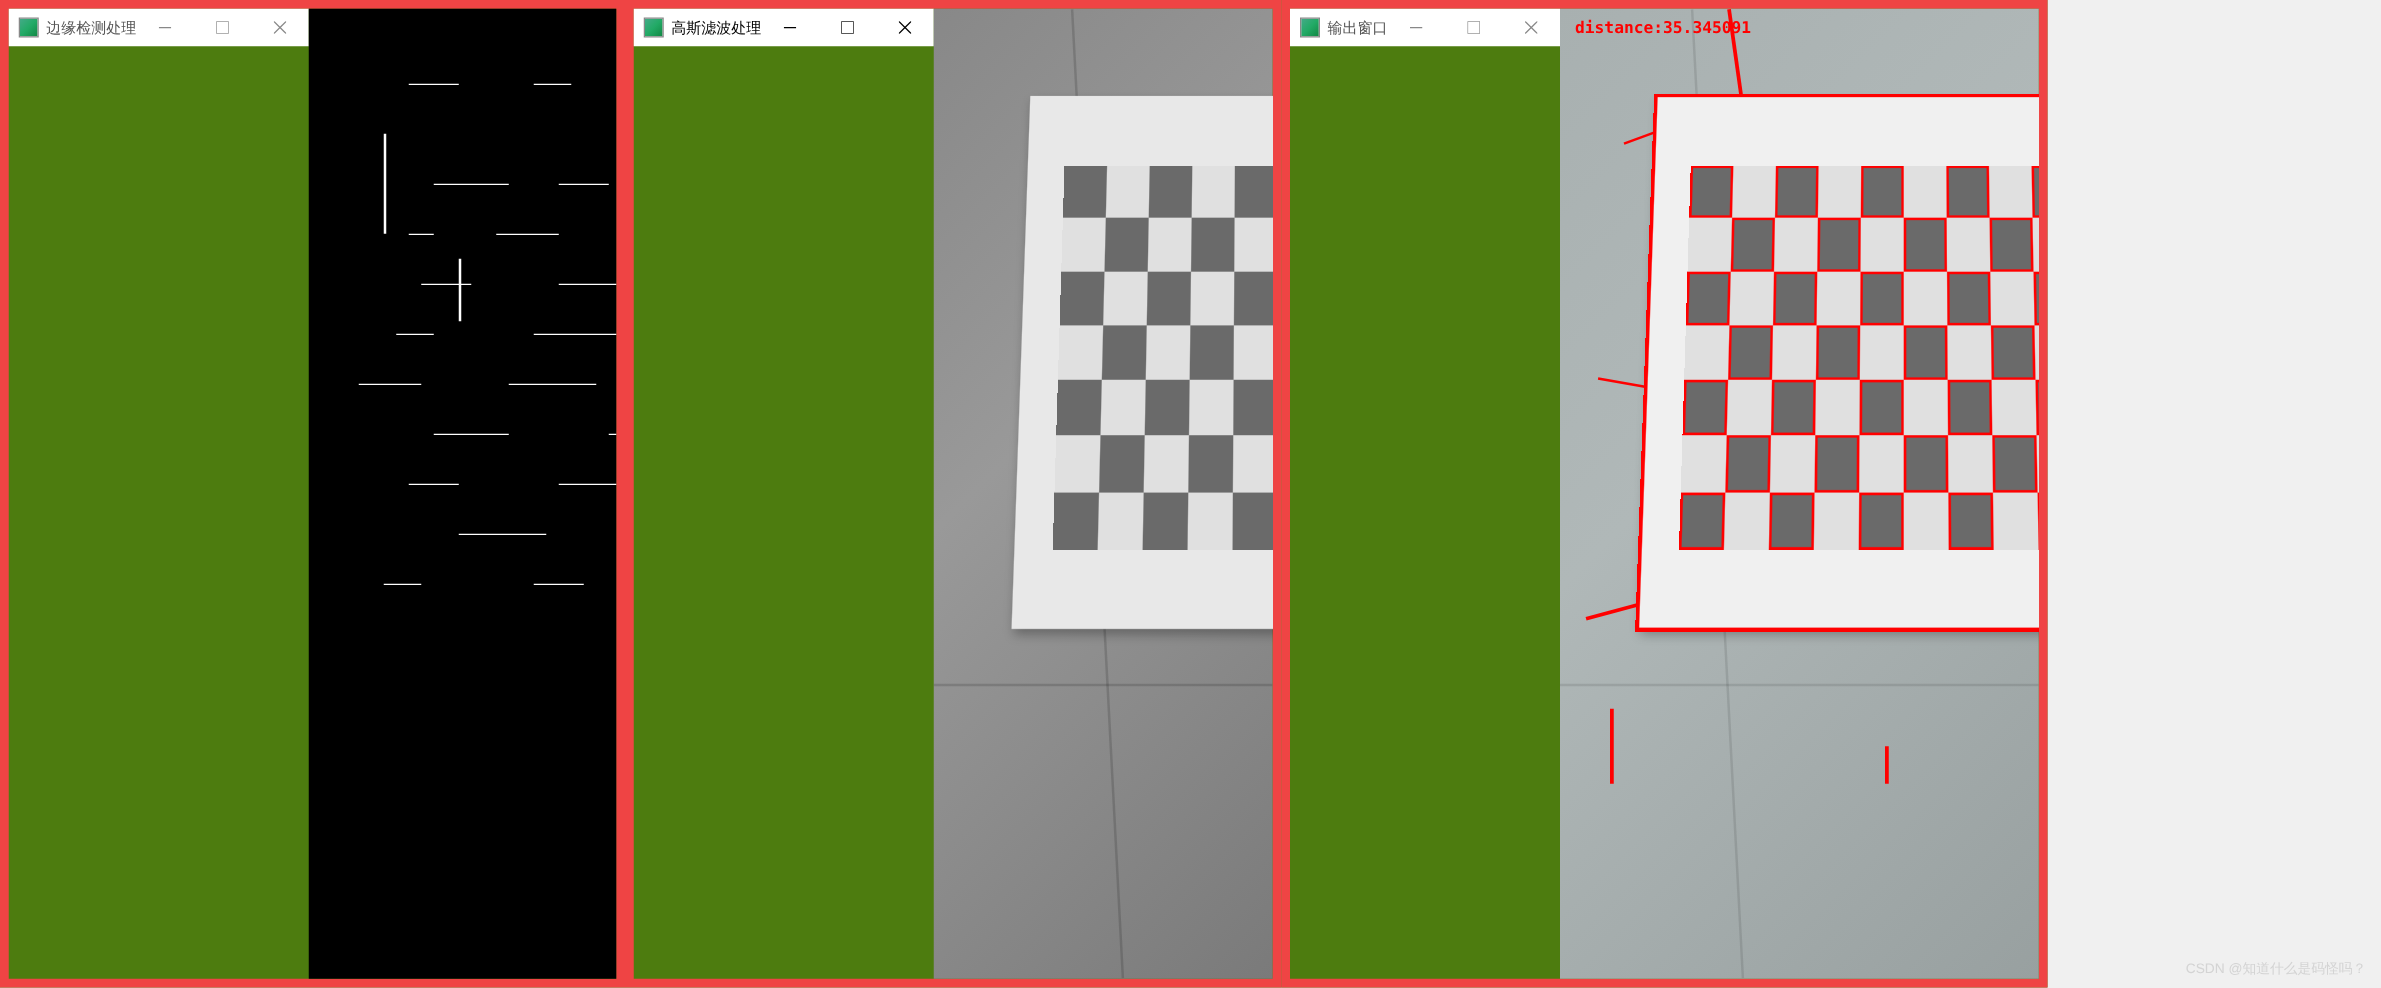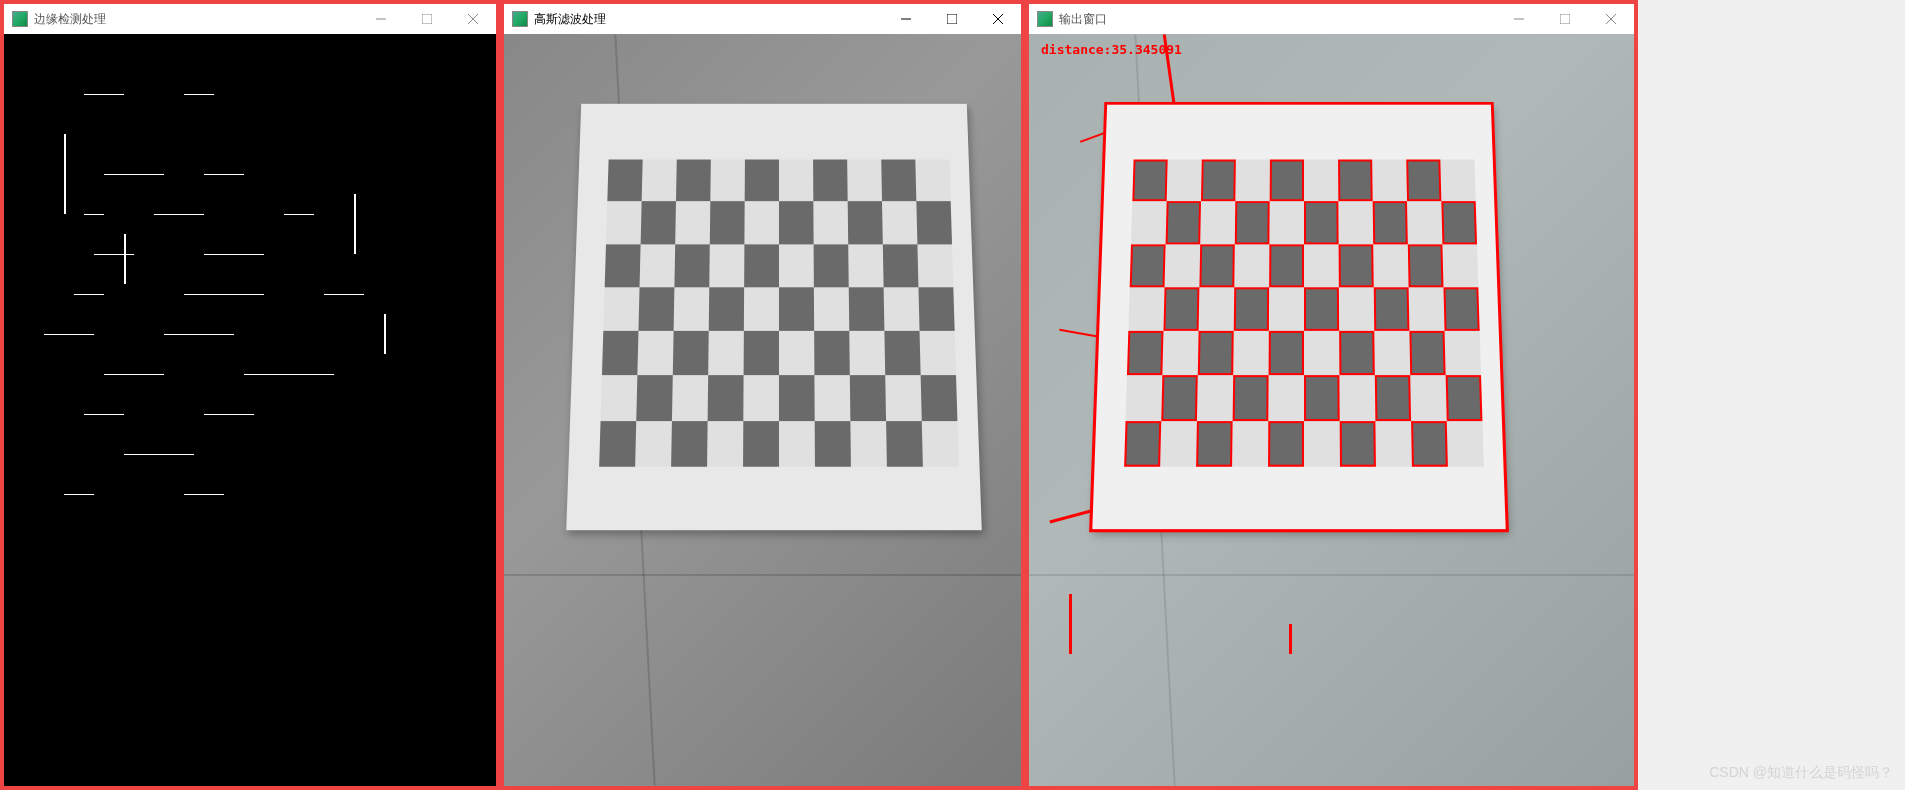--- a/index.html
+++ b/index.html
@@ -7,24 +7,24 @@
       font-family: "Microsoft YaHei", "Segoe UI", sans-serif;
       background: #f0f0f0;
       width: 1905px;
       height: 790px;
       overflow: hidden;
       position: relative;
     }
     .window {
       position: absolute;
       top: 0;
-      background: #0f766e;
-      border: 4px solid #ef4444;
+      background: #4d7c0f;
+      border: 7px solid #ef4444;
       display: flex;
-      flex-direction: column;
+      flex-direction: row;
     }
     .titlebar {
       height: 30px;
       background: #fff;
       display: flex;
       align-items: center;
       padding-left: 8px;
       font-size: 12px;
       color: #555;
     }
@@ -117,21 +117,21 @@
     .red-scratch {
       position: absolute;
       background: #ff0000;
     }
 
     .watermark {
       position: absolute;
       bottom: 8px;
       right: 12px;
       color: rgba(200,200,200,0.7);
-      font-size: 14px;
+      font-size: 11px;
       z-index: 100;
     }
   </style>
 </head>
 <body>
 
 <div class="window" style="left:0; width:500px; height:790px;">
   <div class="titlebar">
     <div class="app-icon"></div>
     <span class="title-text">边缘检测处理</span>

